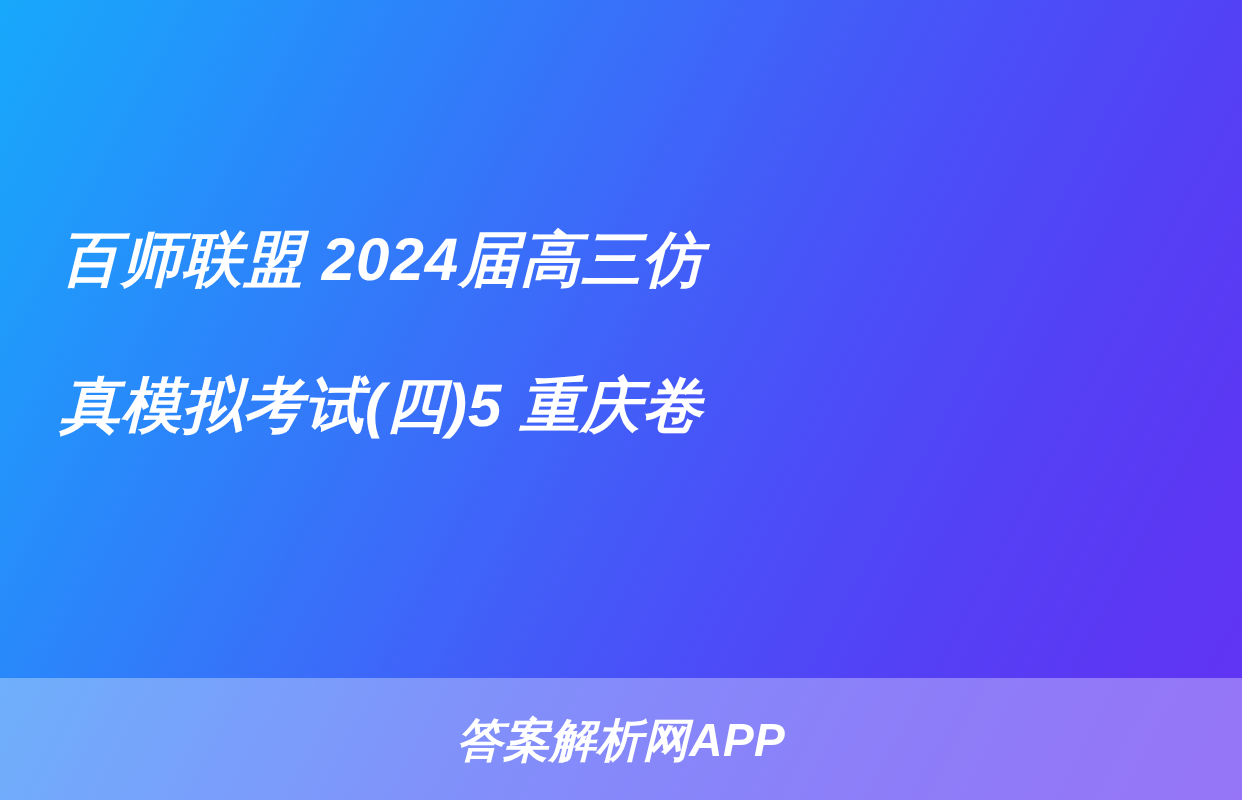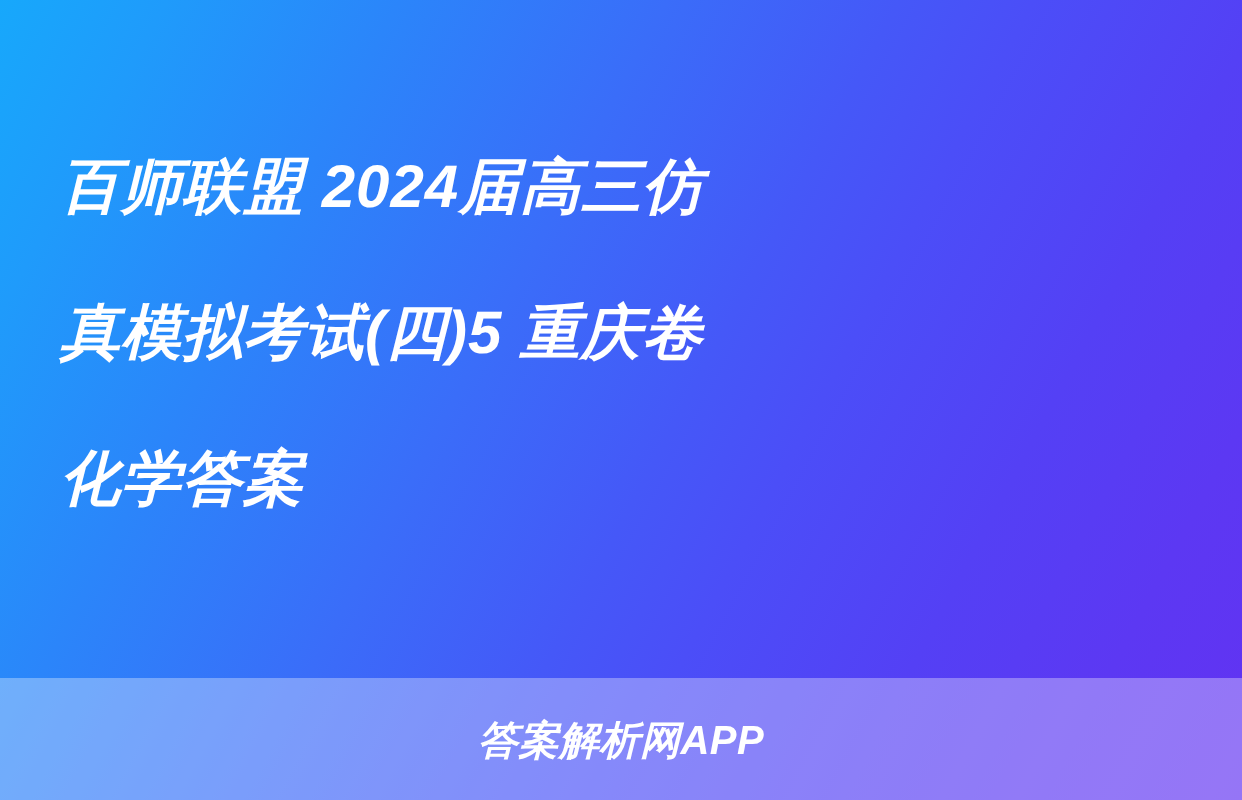--- a/index.html
+++ b/index.html
@@ -68,35 +68,34 @@
     background: rgba(255, 255, 255, 0.33);
     display: flex;
     align-items: center;
     justify-content: center;
   }
   .watermark {
     color: #ffffff;
     font-family: "Liberation Sans", "DejaVu Sans", sans-serif;
     font-weight: 700;
     font-style: italic;
-    font-size: 40px;
+    font-size: 46px;
     line-height: 46px;
     letter-spacing: 0.5px;
     white-space: nowrap;
     transform: translateY(1px);
   }
 </style>
 </head>
 <body>
 
 <div class="cover">
 
   <div class="title-block">
     <span class="title-line">百师联盟 2024届高三仿</span>
     <span class="title-line">真模拟考试(四)5 重庆卷</span>
-    <span class="title-line">化学答案</span>
   </div>
 
   <div class="footer-band">
     <span class="watermark">答案解析网APP</span>
   </div>
 
 </div>
 
 </body></html>

